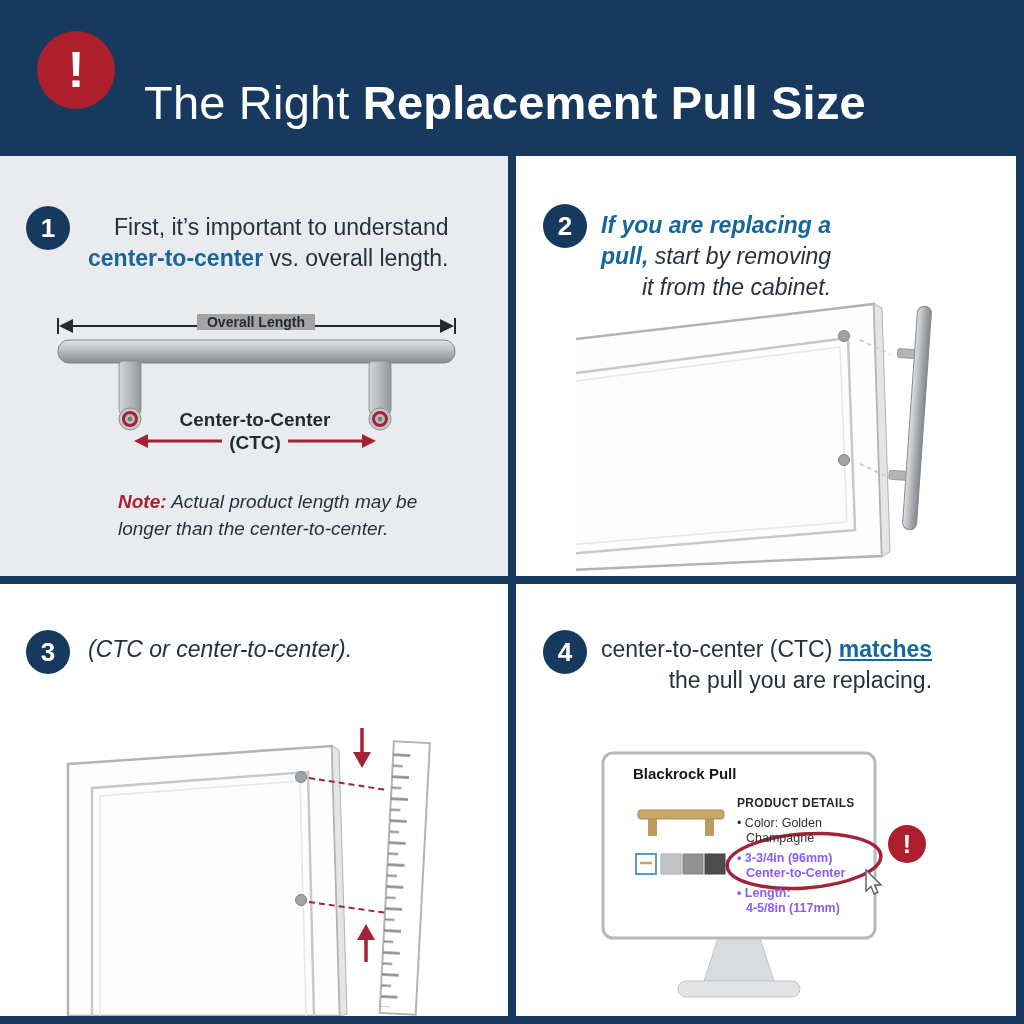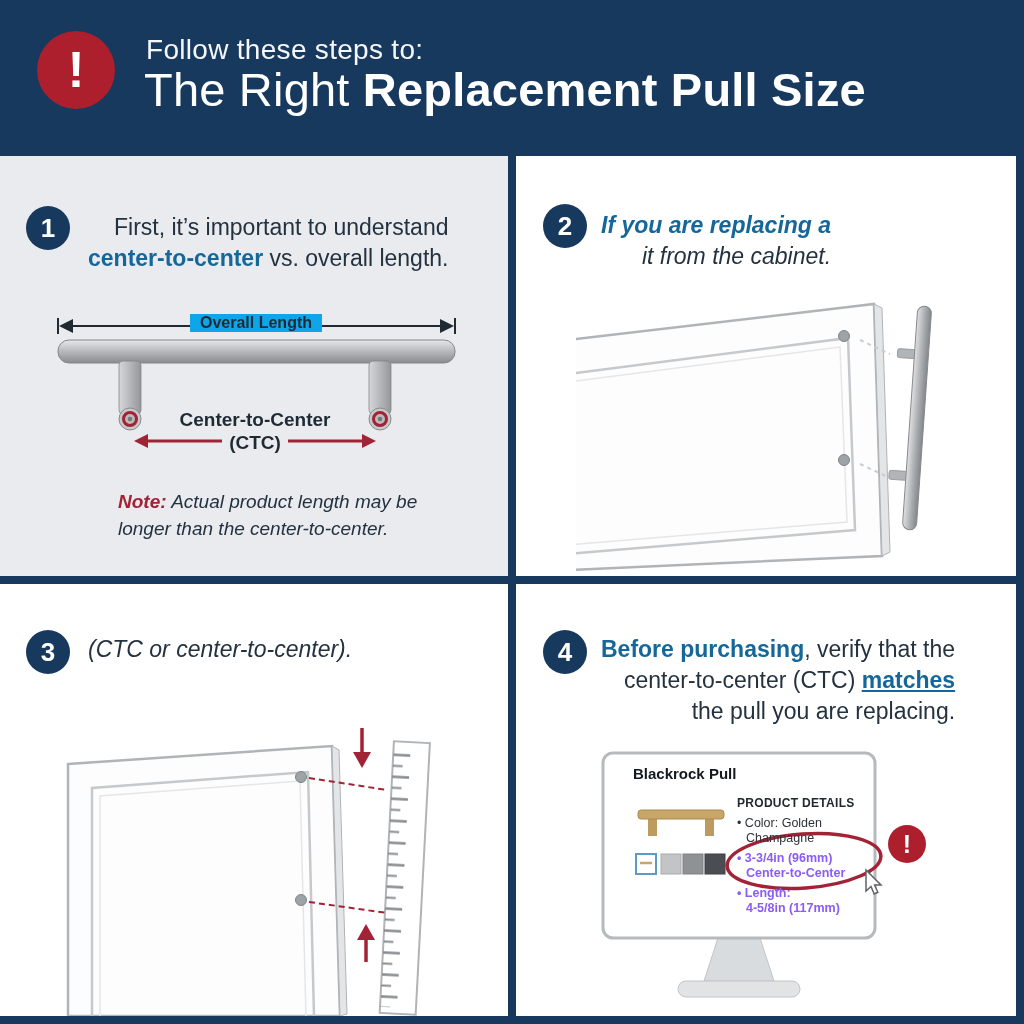--- a/index.html
+++ b/index.html
@@ -4,35 +4,35 @@
 <style>
   html,body{margin:0;padding:0;background:#fff;}
   body{font-family:"Liberation Sans",sans-serif;}
   #stage{position:relative;width:1024px;height:1024px;background:#17395e;overflow:hidden;}
   .abs{position:absolute;}
   
   #header{position:absolute;left:0;top:0;width:1024px;height:156px;background:#17395e;}
   .alert-badge{position:absolute;border-radius:50%;background:#ae1f2d;color:#fff;display:flex;align-items:center;justify-content:center;font-weight:bold;}
   #header-badge{left:37px;top:31px;width:78px;height:78px;font-size:50px;}
   #header-intro{position:absolute;left:146px;top:34px;font-size:28px;color:#f5f7fa;letter-spacing:.3px;}
-  #header-title{position:absolute;left:144px;top:62px;font-size:47px;color:#ffffff;letter-spacing:.2px;white-space:nowrap;}
+  #header-title{position:absolute;left:144px;top:75px;font-size:47px;color:#ffffff;letter-spacing:.2px;white-space:nowrap;}
   #header-title .bold{font-weight:bold;}
   
   .quad{position:absolute;overflow:hidden;}
   #q1{left:0;top:156px;width:508px;height:420px;background:#e9ebef;}
   #q2{left:516px;top:156px;width:500px;height:420px;background:#ffffff;}
   #q3{left:0;top:584px;width:508px;height:432px;background:#ffffff;}
   #q4{left:516px;top:584px;width:500px;height:432px;background:#ffffff;}
   .step-badge{position:absolute;width:44px;height:44px;border-radius:50%;background:#17395e;color:#fff;font-weight:bold;font-size:26px;display:flex;align-items:center;justify-content:center;}
   .copy{position:absolute;font-size:23px;line-height:31px;color:#243240;text-align:right;}
   .em{color:#15679a;font-weight:bold;}
   .u{text-decoration:underline;}
   .it{font-style:italic;}
   
-  .ol-label{position:absolute;left:256px;top:158px;transform:translateX(-50%);background:#0ea5e9;padding:0 10px;font-size:16px;font-weight:bold;color:#1f2a33;white-space:nowrap;}
+  .ol-label{position:absolute;left:256px;top:158px;transform:translateX(-50%);background:#a3a3a3;padding:0 10px;font-size:14px;font-weight:bold;color:#1f2a33;white-space:nowrap;}
   .ctc-label{position:absolute;left:255px;top:252px;transform:translateX(-50%);text-align:center;font-size:19px;font-weight:bold;color:#1f2a33;line-height:23px;white-space:nowrap;}
   .note{position:absolute;left:118px;top:332px;font-size:19px;font-style:italic;line-height:27px;color:#243240;}
   .note-em{color:#a32336;font-weight:bold;text-align:center;}
   
   #m-title{position:absolute;left:117px;top:181px;font-size:15px;font-weight:bold;color:#14191f;}
   #m-details{position:absolute;left:221px;top:212px;width:138px;font-size:12.5px;line-height:15px;color:#2e3338;}
   #m-details .hd{font-size:12px;font-weight:bold;letter-spacing:.3px;color:#23282e;}
   #m-details .blt{margin-top:5px;}
   #m-details .blt .l2{padding-left:9px;}
   #m-details .bold-blt{font-weight:bold;color:#8b5cf6;}
@@ -40,21 +40,20 @@
 </style>
 </head>
 <body>
 
 <div id="stage">
 
   <div id="header">
     <div id="header-badge" class="alert-badge">
       <span>!</span>
     </div>
-    <div id="header-intro">Follow these steps to:</div>
     <div id="header-title">
       <span>The Right </span><span class="bold">Replacement Pull Size</span>
     </div>
   </div>
 
   <div id="q1" class="quad">
     <div class="step-badge" style="left:26px;top:50px;">
       <span>1</span>
     </div>
     <div class="copy" style="left:88px;top:56px;">
@@ -119,20 +118,21 @@
       <div>longer than the center-to-center.</div>
     </div>
   </div>
 
   <div id="q2" class="quad">
     <div class="step-badge" style="left:27px;top:48px;">
       <span>2</span>
     </div>
     <div class="copy" style="left:85px;top:54px;font-style:italic;">
       <div class="em">If you are replacing a</div>
+      <div><span class="em">pull,</span><span> start by removing</span></div>
       <div>it from the cabinet.</div>
     </div>
 
     <svg class="abs" style="left:60px;top:122px;" width="440" height="296" viewBox="0 0 440 296">
       <defs>
         <linearGradient id="sh2" x1="0" y1="0" x2="1" y2="0">
           <stop offset="0" stop-color="#e0e1e3"></stop>
             <stop offset="0.55" stop-color="#aaadb0"></stop>
             <stop offset="1" stop-color="#83868a"></stop>
         </linearGradient>
@@ -204,21 +204,20 @@
         <polygon points="336,210 327,226 345,226" fill="#a32336"></polygon>
       </g>
     </svg>
   </div>
 
   <div id="q4" class="quad">
     <div class="step-badge" style="left:27px;top:46px;">
       <span>4</span>
     </div>
     <div class="copy" style="left:85px;top:50px;">
-      <div><span class="em">Before purchasing</span><span>, verify that the</span></div>
       <div><span>center-to-center (CTC) </span><span class="em u">matches</span></div>
       <div>the pull you are replacing.</div>
     </div>
 
     <svg class="abs" style="left:0;top:0;" width="500" height="432" viewBox="0 0 500 432">
 
       <polygon points="202,354 244,354 258,397 188,397" fill="#d9dcde" stroke="#c2c5c8" stroke-width="1"></polygon>
       <rect x="162" y="397" width="122" height="16" rx="8" fill="#e1e3e5" stroke="#c2c5c8" stroke-width="1"></rect>
 
       <rect x="87" y="169" width="272" height="185" rx="10" fill="#ffffff" stroke="#b7babd" stroke-width="3"></rect>

